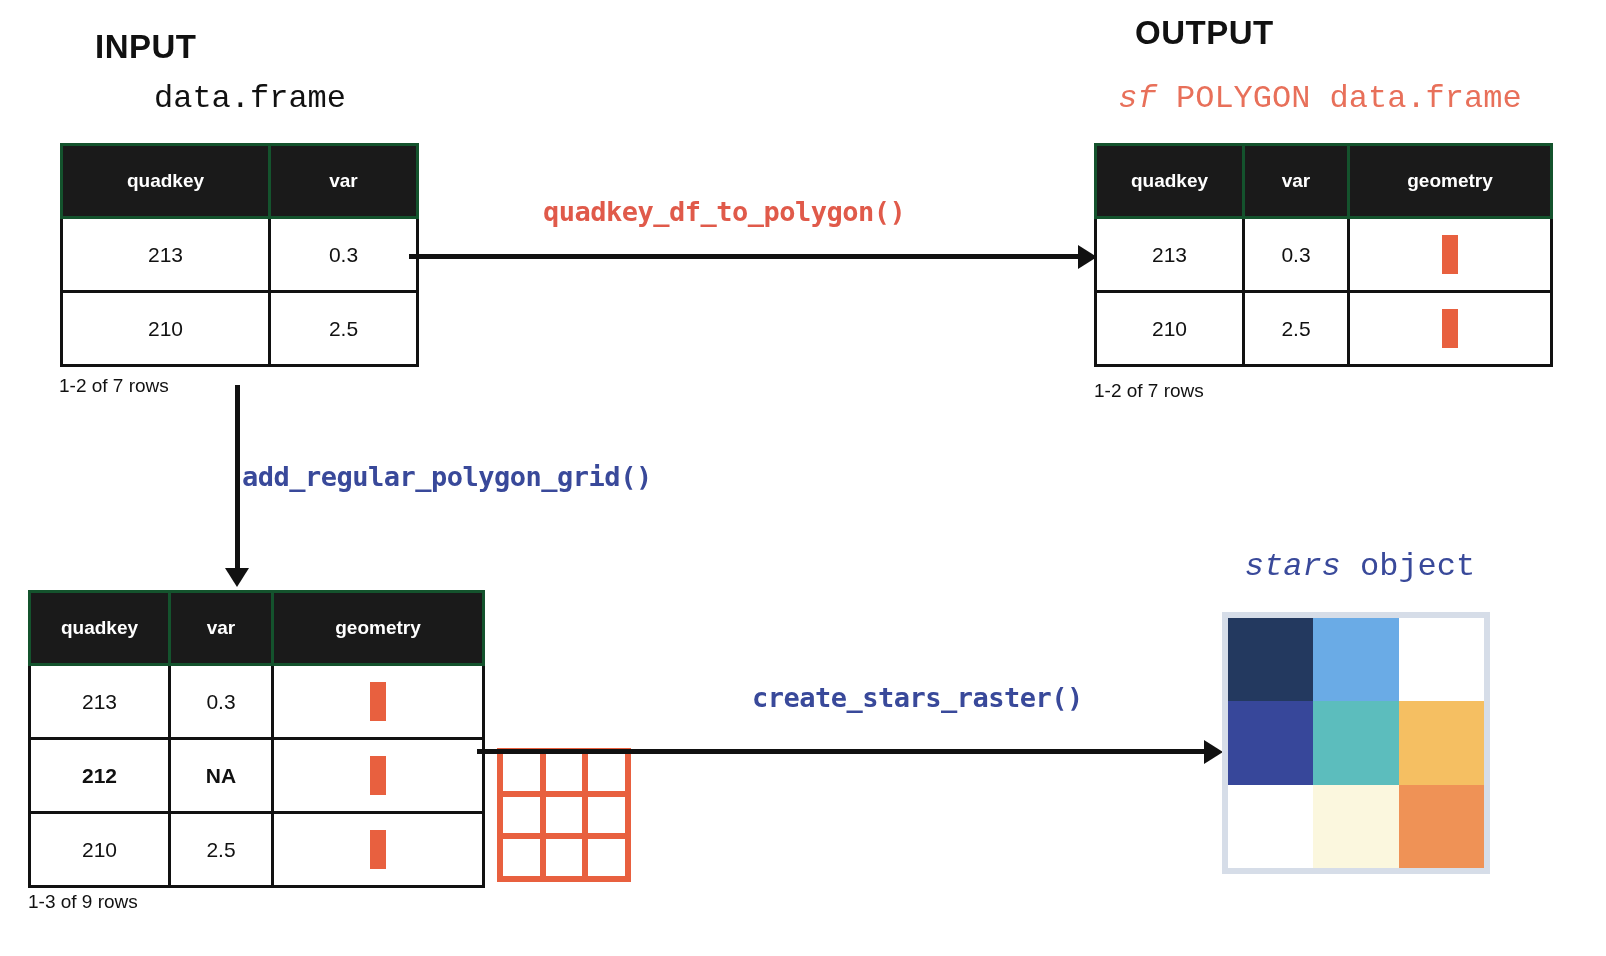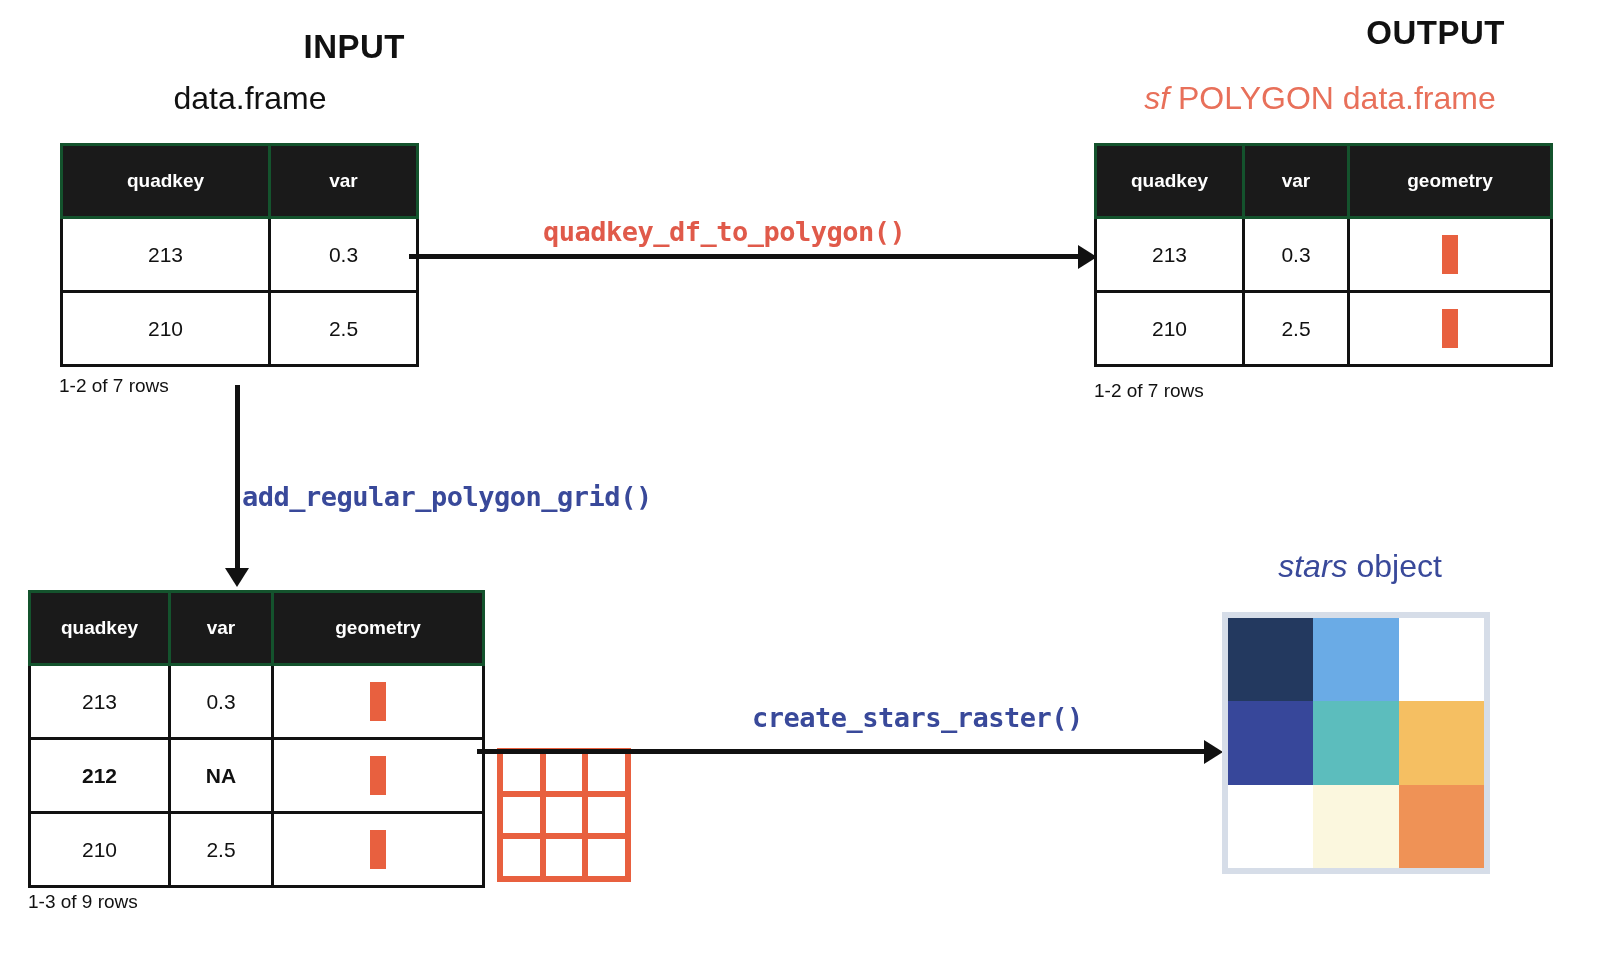--- a/index.html
+++ b/index.html
@@ -16,29 +16,30 @@
     color: #111111;
   }
   .abs { position: absolute; }
 
   
   .section-title {
     font-weight: bold;
     font-size: 33px;
     letter-spacing: 0.5px;
     color: #111111;
-    text-align: right;
+    text-align: left;
     white-space: nowrap;
   }
   .section-sub {
     font-size: 32px;
     font-weight: 400;
     color: #111111;
     text-align: center;
     white-space: nowrap;
+    font-family: Liberation Mono, monospace;
   }
   .section-sub.red { color: #e8705a; }
   .section-sub.blue { color: #39499a; }
   .section-sub .ital { font-style: italic; }
 
   
   .dtable {
     border-collapse: collapse;
     background: #ffffff;
     table-layout: fixed;
@@ -82,21 +83,20 @@
     white-space: nowrap;
   }
 
   
   .fn-label {
     font-family: "DejaVu Sans Mono", "Liberation Mono", monospace;
     font-weight: bold;
     font-size: 27px;
     white-space: nowrap;
     letter-spacing: -0.5px;
-    margin-top: 20px;
   }
   .fn-label.red { color: #e05a4a; }
   .fn-label.blue { color: #39499a; }
 
   
   .arrow-h-line {
     background: #111111;
     height: 5px;
   }
   .arrow-h-head {

